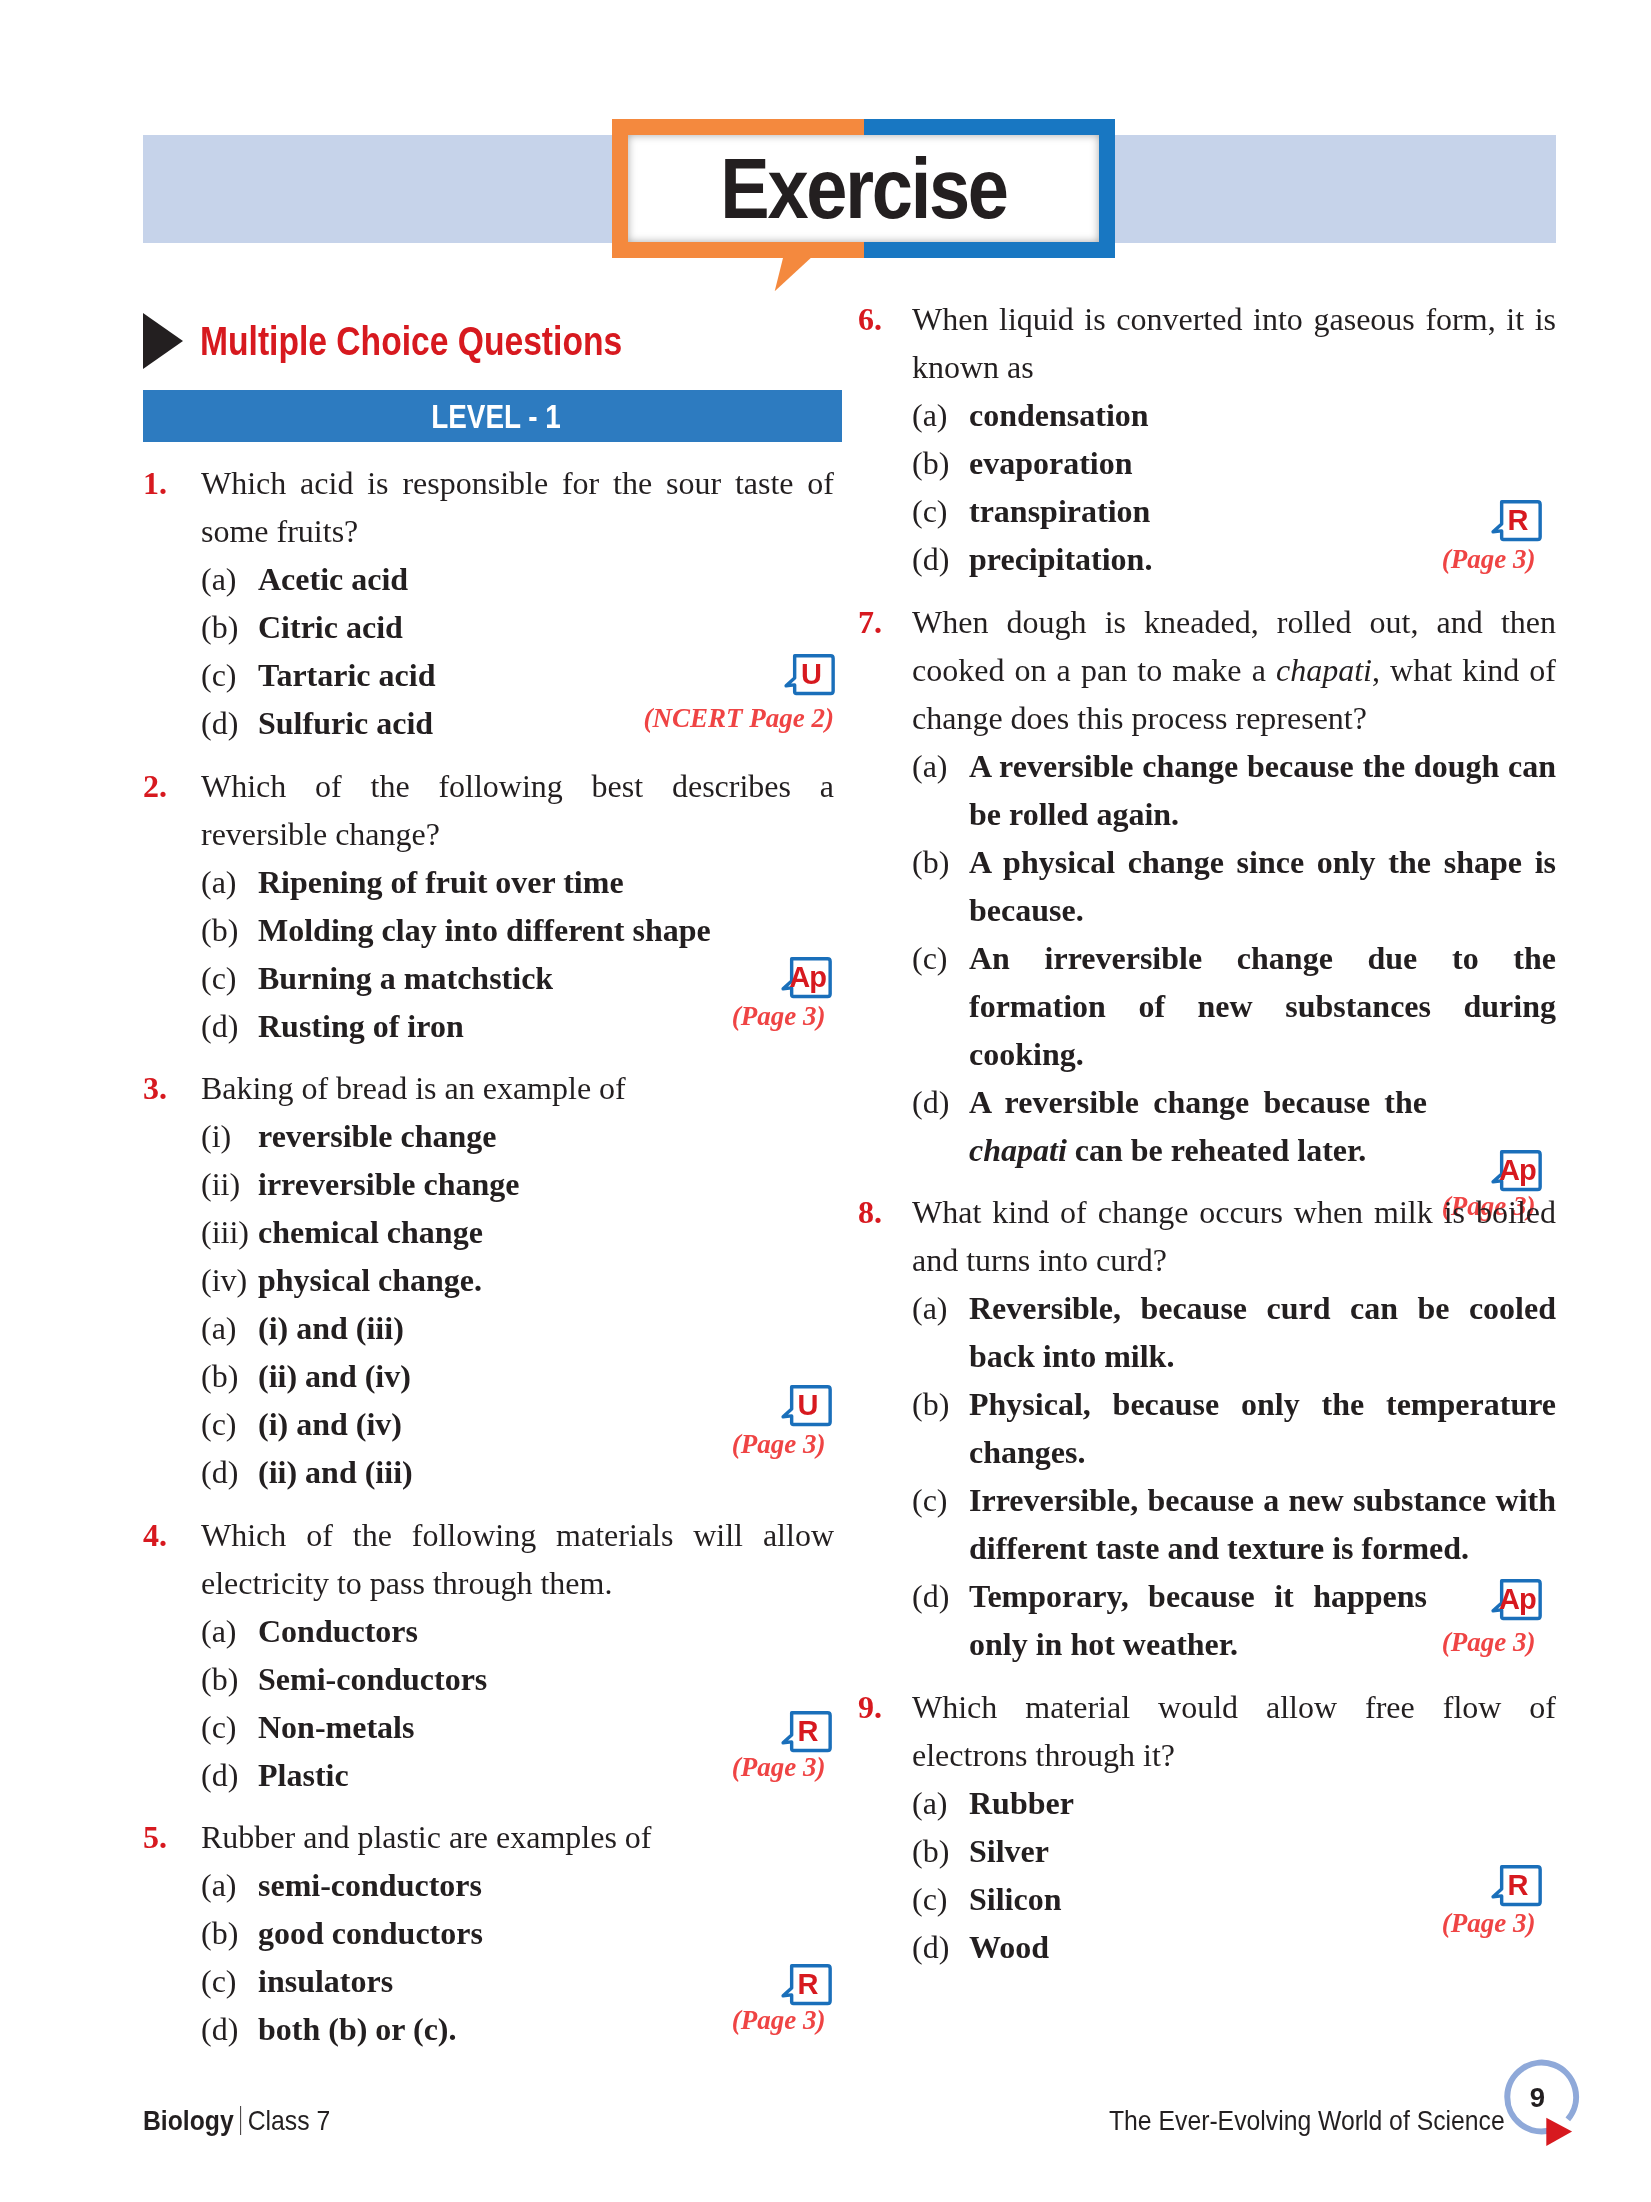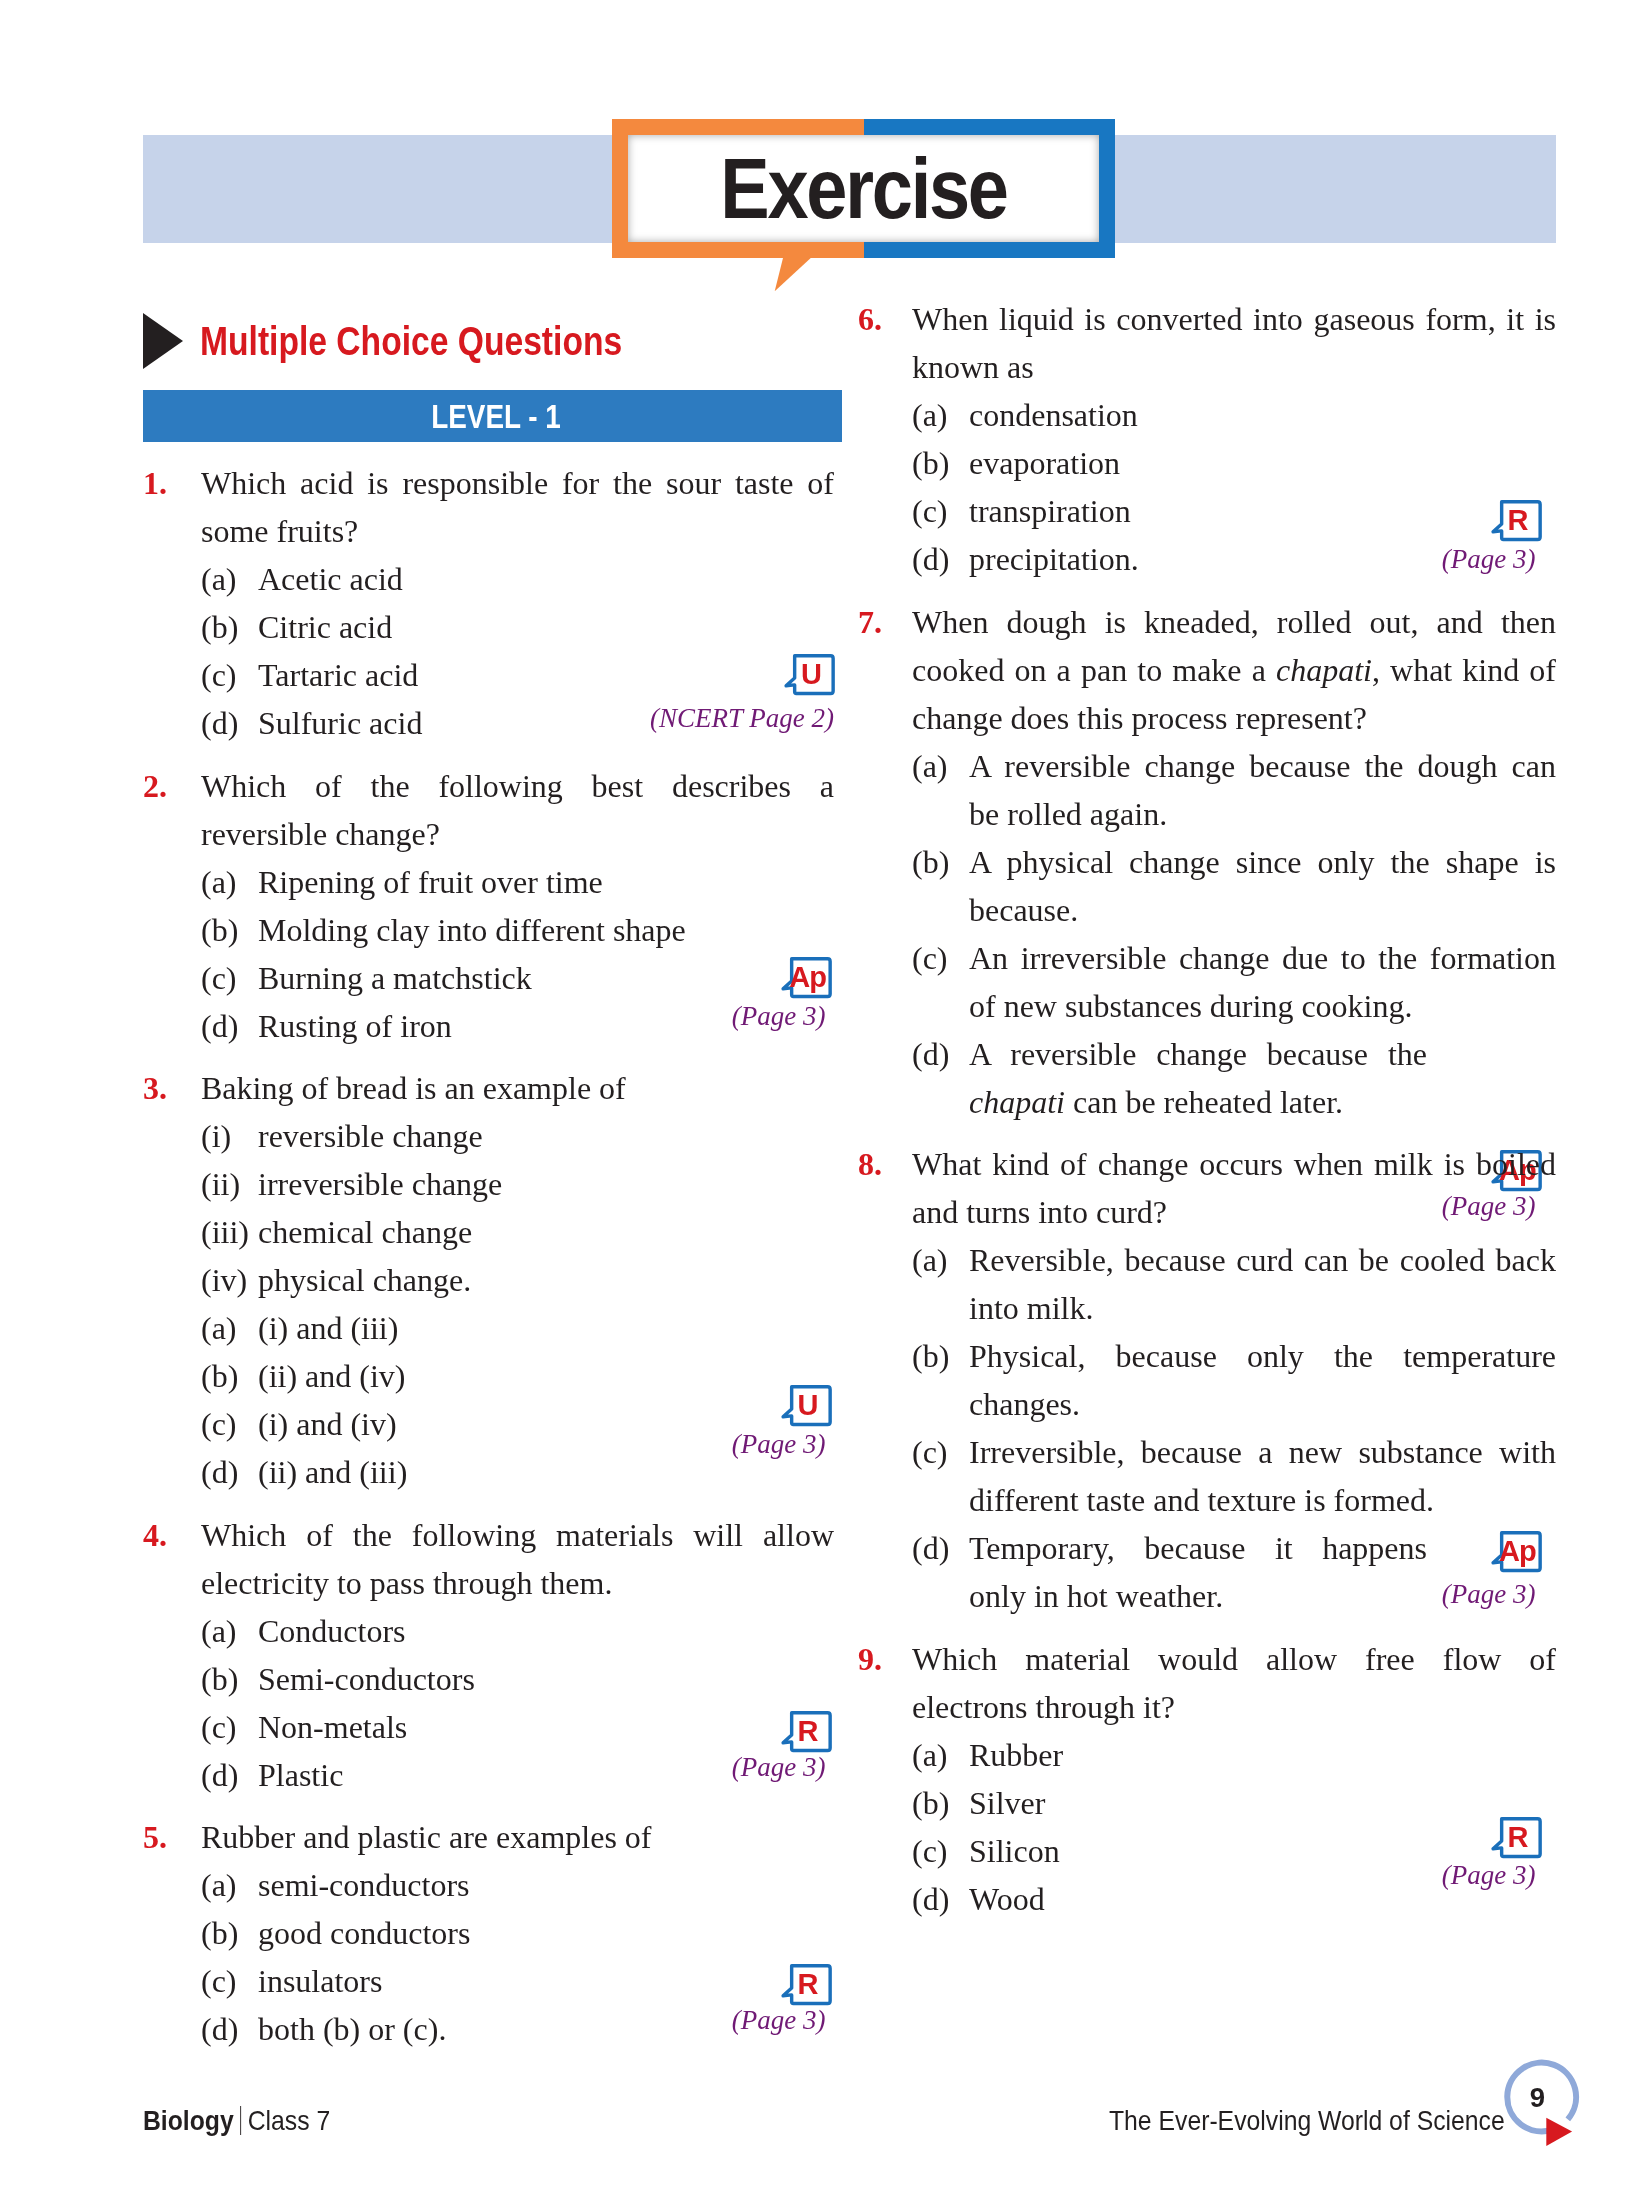--- a/index.html
+++ b/index.html
@@ -37,29 +37,29 @@
 
   .question { position: relative; margin-bottom: 14.6px; }
   .q-row { display: flex; font-size: 32px; line-height: 48px; }
   .q-num { width: 58px; flex: none; color: #d7191f; font-weight: bold; }
   .col-right .q-num { width: 54px; }
   .q-text { flex: 1; text-align: justify; text-align-last: left; }
   .options { margin-left: 58px; }
   .col-right .options { margin-left: 54px; }
   .opt { display: flex; font-size: 32px; line-height: 48px; }
   .opt-label { width: 57px; flex: none; }
-  .opt-text { flex: 1; text-align: justify; text-align-last: left; }
+  .opt-text { flex: 1; text-align: justify; text-align-last: left; font-weight: bold; }
   .opt.narrow .opt-text { padding-right: 129px; }
   .italic { font-style: italic; }
   .badge { position: absolute; right: 0; width: 46px; height: 41px; }
   .badge svg { position: absolute; left: -19px; top: 0; overflow: visible; }
   .badge-letter { position: absolute; right: 0; top: 0; width: 46px; height: 41px; display: flex; align-items: center;
          justify-content: center; font-family: "Liberation Sans", "DejaVu Sans", sans-serif; font-weight: bold;
          font-size: 29px; color: #d7191f; letter-spacing: -0.9px; }
-  .page-ref { position: absolute; right: 0; font-style: italic; font-size: 27px; color: #701a75; white-space: nowrap; }
+  .page-ref { position: absolute; right: 0; font-style: italic; font-size: 27px; color: #ef4444; white-space: nowrap; font-weight: bold; }
 
   
   .footer-left { position: absolute; left: 143px; top: 2105px; font-family: "Liberation Sans", "DejaVu Sans", sans-serif;
          font-size: 27.5px; color: #231f20; transform: scaleX(0.9); transform-origin: left center; white-space: nowrap; }
   .footer-left b { font-weight: bold; }
   .footer-sep { display: inline-block; width: 1.7px; height: 29px; background: #231f20; vertical-align: -5.2px; margin: 0 6.9px; }
   .footer-right { position: absolute; right: 146px; top: 2105px; font-family: "Liberation Sans", "DejaVu Sans", sans-serif;
          font-size: 27.5px; color: #231f20; transform: scaleX(0.9); transform-origin: right center; white-space: nowrap; }
   .page-circle { position: absolute; left: 1499px; top: 2059px; width: 77px; height: 77px; }
   .page-num { position: absolute; left: 0; top: 0; width: 77px; height: 77px; display: flex; align-items: center;

